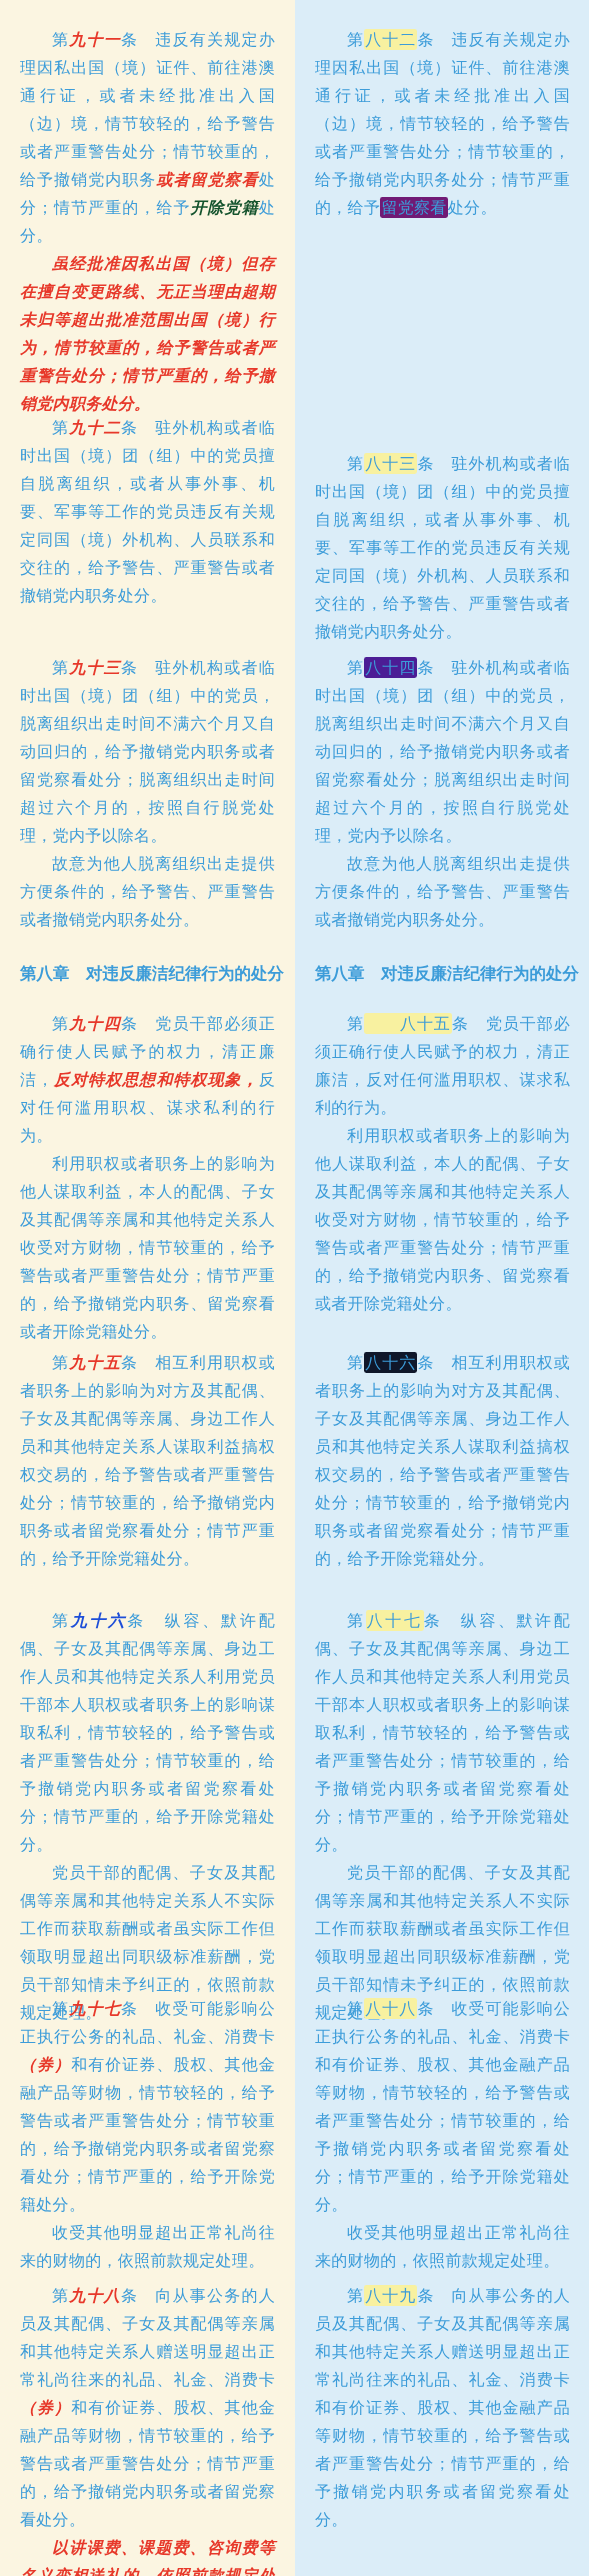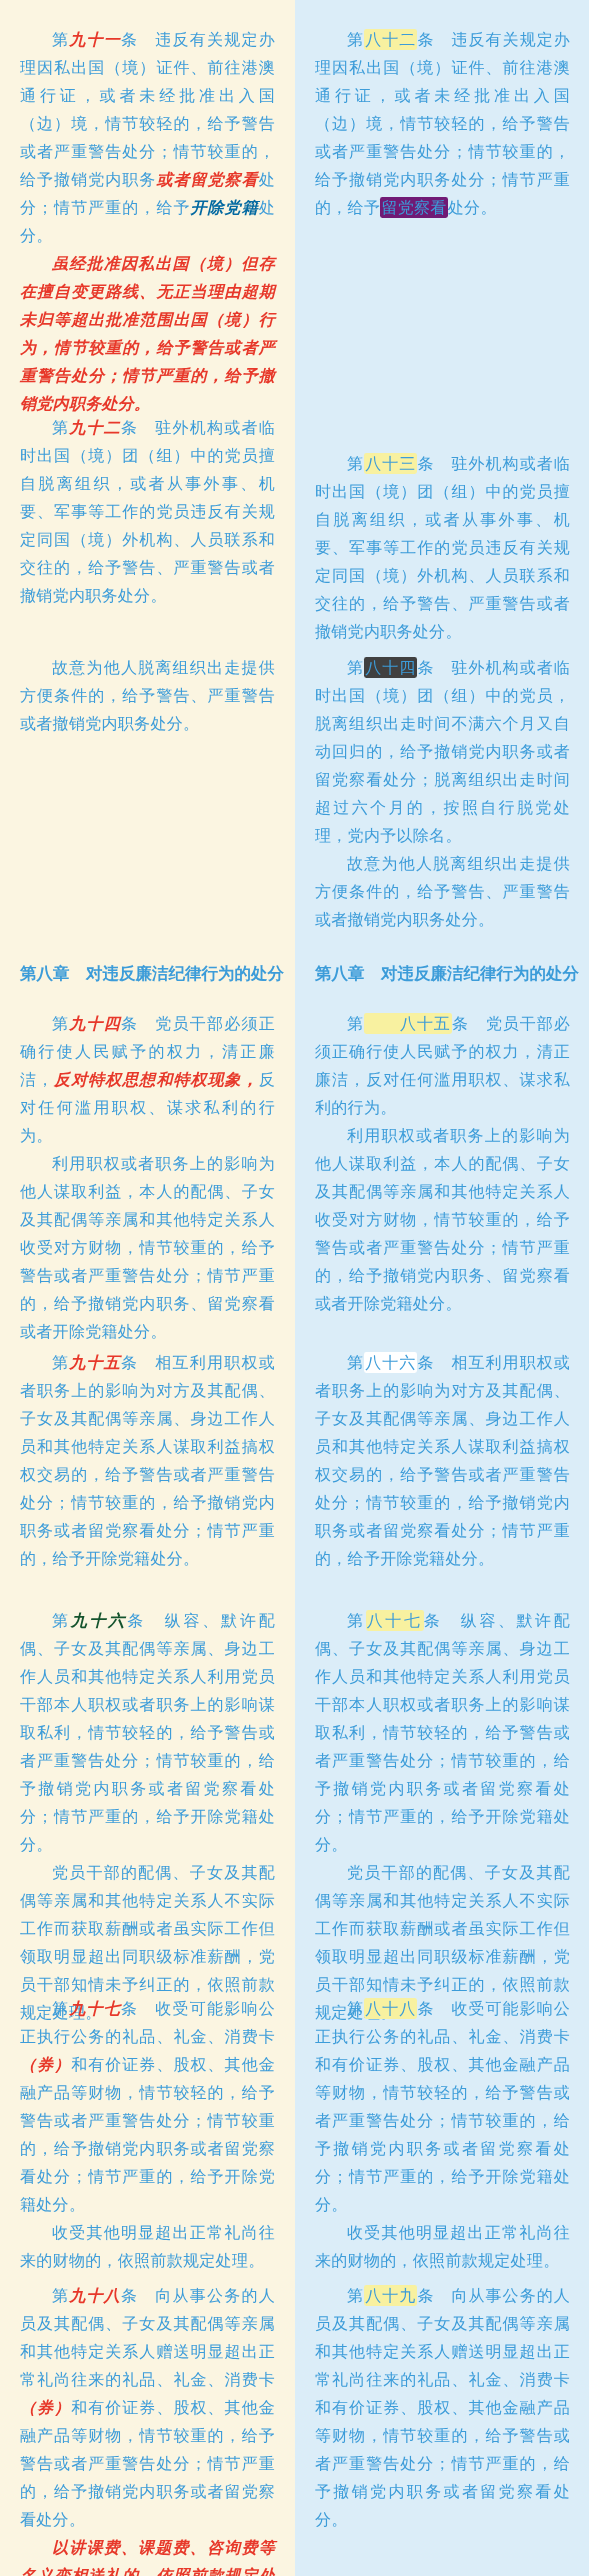--- a/index.html
+++ b/index.html
@@ -30,68 +30,69 @@
   .s-b{}
   .s-r{font-weight:bold;font-style:italic;}
   .s-h{border-radius:2.4px;padding:0.6px 1.2px;}
 </style>
 </head>
 <body>
 
 <div class="page">
   <section class="column left" style="background: rgb(251, 245, 225);">
       <div class="block article" style="top: 26px; color: rgb(60, 156, 217);">
-        <p><span class="s-b">第</span><span class="s-r" style="color: rgb(231, 56, 42);">九十一</span><span class="s-b">条　违反有关规定办理因私出国（境）证件、前往港澳通行证，或者未经批准出入国（边）境，情节较轻的，给予警告或者严重警告处分；情节较重的，给予撤销党内职务</span><span class="s-r" style="color: rgb(231, 56, 42);">或者留党察看</span><span class="s-b">处分；情节严重的，给予</span><span class="s-r" style="color: #0369a1;">开除党籍</span><span class="s-b">处分。</span></p>
+        <p><span class="s-b">第</span><span class="s-r" style="color: rgb(231, 56, 42);">九十一</span><span class="s-b">条　违反有关规定办理因私出国（境）证件、前往港澳通行证，或者未经批准出入国（边）境，情节较轻的，给予警告或者严重警告处分；情节较重的，给予撤销党内职务</span><span class="s-r" style="color: rgb(231, 56, 42);">或者留党察看</span><span class="s-b">处分；情节严重的，给予</span><span class="s-r" style="color: #14532d;">开除党籍</span><span class="s-b">处分。</span></p>
         <p><span class="s-r" style="color: rgb(231, 56, 42);">虽经批准因私出国（境）但存在擅自变更路线、无正当理由超期未归等超出批准范围出国（境）行为，情节较重的，给予警告或者严重警告处分；情节严重的，给予撤销党内职务处分。</span></p>
       </div>
       <div class="block article" style="top: 414px; color: rgb(60, 156, 217);">
         <p><span class="s-b">第</span><span class="s-r" style="color: rgb(231, 56, 42);">九十二</span><span class="s-b">条　驻外机构或者临时出国（境）团（组）中的党员擅自脱离组织，或者从事外事、机要、军事等工作的党员违反有关规定同国（境）外机构、人员联系和交往的，给予警告、严重警告或者撤销党内职务处分。</span></p>
       </div>
       <div class="block article" style="top: 654px; color: rgb(60, 156, 217);">
+        <p><span class="s-b">第</span><span class="s-r" style="color: rgb(231, 56, 42);">九十三</span><span class="s-b">条　驻外机构或者临时出国（境）团（组）中的党员，脱离组织出走时间不满六个月又自动回归的，给予撤销党内职务或者留党察看处分；脱离组织出走时间超过六个月的，按照自行脱党处理，党内予以除名。</span></p>
         <p><span class="s-b">故意为他人脱离组织出走提供方便条件的，给予警告、严重警告或者撤销党内职务处分。</span></p>
       </div>
       <div class="block chapter" style="top: 960px; color: rgb(60, 156, 217);">第八章　对违反廉洁纪律行为的处分</div>
       <div class="block article" style="top: 1010px; color: rgb(60, 156, 217);">
         <p><span class="s-b">第</span><span class="s-r" style="color: rgb(231, 56, 42);">九十四</span><span class="s-b">条　党员干部必须正确行使人民赋予的权力，清正廉洁，</span><span class="s-r" style="color: rgb(231, 56, 42);">反对特权思想和特权现象，</span><span class="s-b">反对任何滥用职权、谋求私利的行为。</span></p>
         <p><span class="s-b">利用职权或者职务上的影响为他人谋取利益，本人的配偶、子女及其配偶等亲属和其他特定关系人收受对方财物，情节较重的，给予警告或者严重警告处分；情节严重的，给予撤销党内职务、留党察看或者开除党籍处分。</span></p>
       </div>
       <div class="block article" style="top: 1349px; color: rgb(60, 156, 217);">
         <p><span class="s-b">第</span><span class="s-r" style="color: rgb(231, 56, 42);">九十五</span><span class="s-b">条　相互利用职权或者职务上的影响为对方及其配偶、子女及其配偶等亲属、身边工作人员和其他特定关系人谋取利益搞权权交易的，给予警告或者严重警告处分；情节较重的，给予撤销党内职务或者留党察看处分；情节严重的，给予开除党籍处分。</span></p>
       </div>
       <div class="block article" style="top: 1607px; color: rgb(60, 156, 217);">
-        <p><span class="s-b">第</span><span class="s-r" style="color: #14532d;">九十六</span><span class="s-b">条　纵容、默许配偶、子女及其配偶等亲属、身边工作人员和其他特定关系人利用党员干部本人职权或者职务上的影响谋取私利，情节较轻的，给予警告或者严重警告处分；情节较重的，给予撤销党内职务或者留党察看处分；情节严重的，给予开除党籍处分。</span></p>
+        <p><span class="s-b">第</span><span class="s-r" style="color: #1d4ed8;">九十六</span><span class="s-b">条　纵容、默许配偶、子女及其配偶等亲属、身边工作人员和其他特定关系人利用党员干部本人职权或者职务上的影响谋取私利，情节较轻的，给予警告或者严重警告处分；情节较重的，给予撤销党内职务或者留党察看处分；情节严重的，给予开除党籍处分。</span></p>
         <p><span class="s-b">党员干部的配偶、子女及其配偶等亲属和其他特定关系人不实际工作而获取薪酬或者虽实际工作但领取明显超出同职级标准薪酬，党员干部知情未予纠正的，依照前款规定处理。</span></p>
       </div>
       <div class="block article" style="top: 1995px; color: rgb(60, 156, 217);">
         <p><span class="s-b">第</span><span class="s-r" style="color: rgb(231, 56, 42);">九十七</span><span class="s-b">条　收受可能影响公正执行公务的礼品、礼金、消费卡</span><span class="s-r" style="color: rgb(231, 56, 42);">（券）</span><span class="s-b">和有价证券、股权、其他金融产品等财物，情节较轻的，给予警告或者严重警告处分；情节较重的，给予撤销党内职务或者留党察看处分；情节严重的，给予开除党籍处分。</span></p>
         <p><span class="s-b">收受其他明显超出正常礼尚往来的财物的，依照前款规定处理。</span></p>
       </div>
       <div class="block article" style="top: 2282px; color: rgb(60, 156, 217);">
         <p><span class="s-b">第</span><span class="s-r" style="color: rgb(231, 56, 42);">九十八</span><span class="s-b">条　向从事公务的人员及其配偶、子女及其配偶等亲属和其他特定关系人赠送明显超出正常礼尚往来的礼品、礼金、消费卡</span><span class="s-r" style="color: rgb(231, 56, 42);">（券）</span><span class="s-b">和有价证券、股权、其他金融产品等财物，情节较重的，给予警告或者严重警告处分；情节严重的，给予撤销党内职务或者留党察看处分。</span></p>
         <p><span class="s-r" style="color: rgb(231, 56, 42);">以讲课费、课题费、咨询费等名义变相送礼的，依照前款规定处理。</span></p>
       </div>
     </section>
   <section class="column right" style="background: rgb(219, 237, 248);">
       <div class="block article" style="top: 26px; color: rgb(60, 156, 217);">
         <p><span class="s-b">第</span><span class="s-h" style="background: rgb(248, 241, 160);">八十二</span><span class="s-b">条　违反有关规定办理因私出国（境）证件、前往港澳通行证，或者未经批准出入国（边）境，情节较轻的，给予警告或者严重警告处分；情节较重的，给予撤销党内职务处分；情节严重的，给予</span><span class="s-h" style="background: #701a75;">留党察看</span><span class="s-b">处分。</span></p>
       </div>
       <div class="block article" style="top: 414px; color: rgb(60, 156, 217); margin-top: 36px;">
         <p><span class="s-b">第</span><span class="s-h" style="background: rgb(248, 241, 160);">八十三</span><span class="s-b">条　驻外机构或者临时出国（境）团（组）中的党员擅自脱离组织，或者从事外事、机要、军事等工作的党员违反有关规定同国（境）外机构、人员联系和交往的，给予警告、严重警告或者撤销党内职务处分。</span></p>
       </div>
       <div class="block article" style="top: 654px; color: rgb(60, 156, 217);">
-        <p><span class="s-b">第</span><span class="s-h" style="background: #404040;">八十四</span><span class="s-b">条　驻外机构或者临时出国（境）团（组）中的党员，脱离组织出走时间不满六个月又自动回归的，给予撤销党内职务或者留党察看处分；脱离组织出走时间超过六个月的，按照自行脱党处理，党内予以除名。</span></p>
+        <p><span class="s-b">第</span><span class="s-h" style="background: #4c1d95;">八十四</span><span class="s-b">条　驻外机构或者临时出国（境）团（组）中的党员，脱离组织出走时间不满六个月又自动回归的，给予撤销党内职务或者留党察看处分；脱离组织出走时间超过六个月的，按照自行脱党处理，党内予以除名。</span></p>
         <p><span class="s-b">故意为他人脱离组织出走提供方便条件的，给予警告、严重警告或者撤销党内职务处分。</span></p>
       </div>
       <div class="block chapter" style="top: 960px; color: rgb(60, 156, 217);">第八章　对违反廉洁纪律行为的处分</div>
       <div class="block article" style="top: 1010px; color: rgb(60, 156, 217);">
         <p><span class="s-b">第</span><span class="s-h" style="background: rgb(248, 241, 160); padding-left: 36px;">八十五</span><span class="s-b">条　党员干部必须正确行使人民赋予的权力，清正廉洁，反对任何滥用职权、谋求私利的行为。</span></p>
         <p><span class="s-b">利用职权或者职务上的影响为他人谋取利益，本人的配偶、子女及其配偶等亲属和其他特定关系人收受对方财物，情节较重的，给予警告或者严重警告处分；情节严重的，给予撤销党内职务、留党察看或者开除党籍处分。</span></p>
       </div>
       <div class="block article" style="top: 1349px; color: rgb(60, 156, 217);">
-        <p><span class="s-b">第</span><span class="s-h" style="background: #ffffff;">八十六</span><span class="s-b">条　相互利用职权或者职务上的影响为对方及其配偶、子女及其配偶等亲属、身边工作人员和其他特定关系人谋取利益搞权权交易的，给予警告或者严重警告处分；情节较重的，给予撤销党内职务或者留党察看处分；情节严重的，给予开除党籍处分。</span></p>
+        <p><span class="s-b">第</span><span class="s-h" style="background: #0f172a;">八十六</span><span class="s-b">条　相互利用职权或者职务上的影响为对方及其配偶、子女及其配偶等亲属、身边工作人员和其他特定关系人谋取利益搞权权交易的，给予警告或者严重警告处分；情节较重的，给予撤销党内职务或者留党察看处分；情节严重的，给予开除党籍处分。</span></p>
       </div>
       <div class="block article" style="top: 1607px; color: rgb(60, 156, 217);">
         <p><span class="s-b">第</span><span class="s-h" style="background: rgb(248, 241, 160);">八十七</span><span class="s-b">条　纵容、默许配偶、子女及其配偶等亲属、身边工作人员和其他特定关系人利用党员干部本人职权或者职务上的影响谋取私利，情节较轻的，给予警告或者严重警告处分；情节较重的，给予撤销党内职务或者留党察看处分；情节严重的，给予开除党籍处分。</span></p>
         <p><span class="s-b">党员干部的配偶、子女及其配偶等亲属和其他特定关系人不实际工作而获取薪酬或者虽实际工作但领取明显超出同职级标准薪酬，党员干部知情未予纠正的，依照前款规定处理。</span></p>
       </div>
       <div class="block article" style="top: 1995px; color: rgb(60, 156, 217);">
         <p><span class="s-b">第</span><span class="s-h" style="background: rgb(248, 241, 160);">八十八</span><span class="s-b">条　收受可能影响公正执行公务的礼品、礼金、消费卡和有价证券、股权、其他金融产品等财物，情节较轻的，给予警告或者严重警告处分；情节较重的，给予撤销党内职务或者留党察看处分；情节严重的，给予开除党籍处分。</span></p>
         <p><span class="s-b">收受其他明显超出正常礼尚往来的财物的，依照前款规定处理。</span></p>
       </div>
       <div class="block article" style="top: 2282px; color: rgb(60, 156, 217);">

